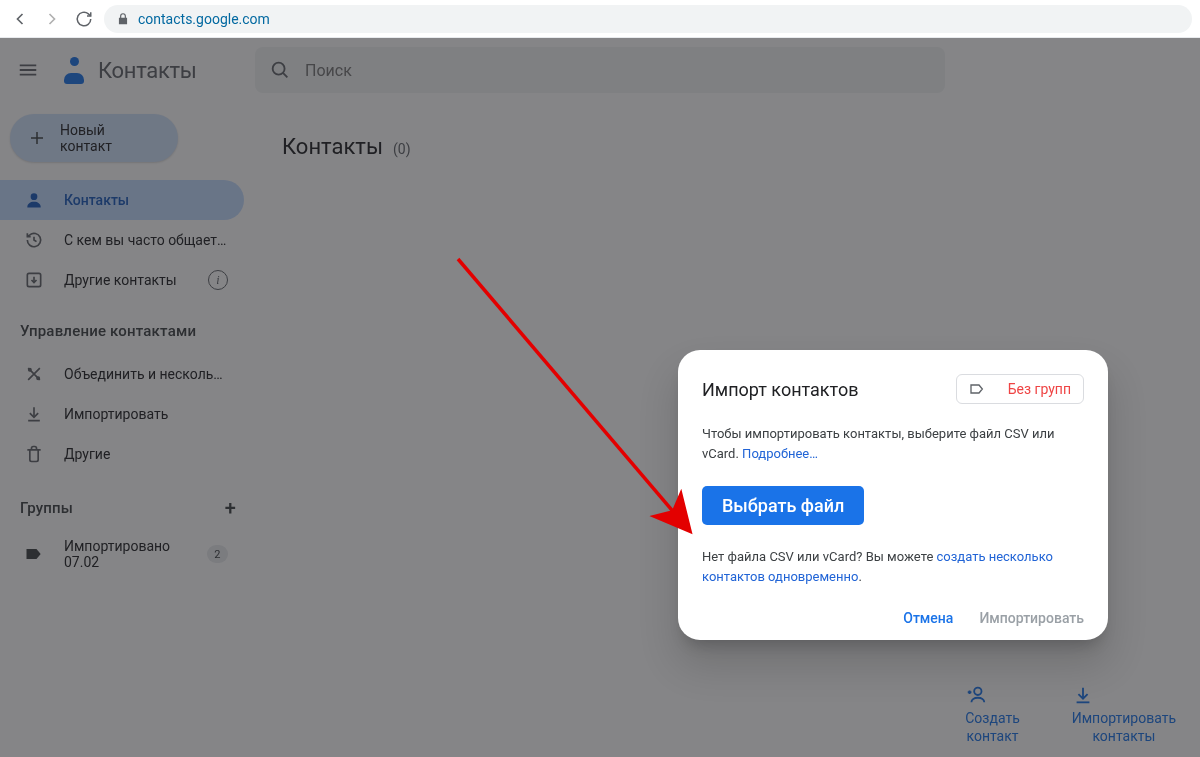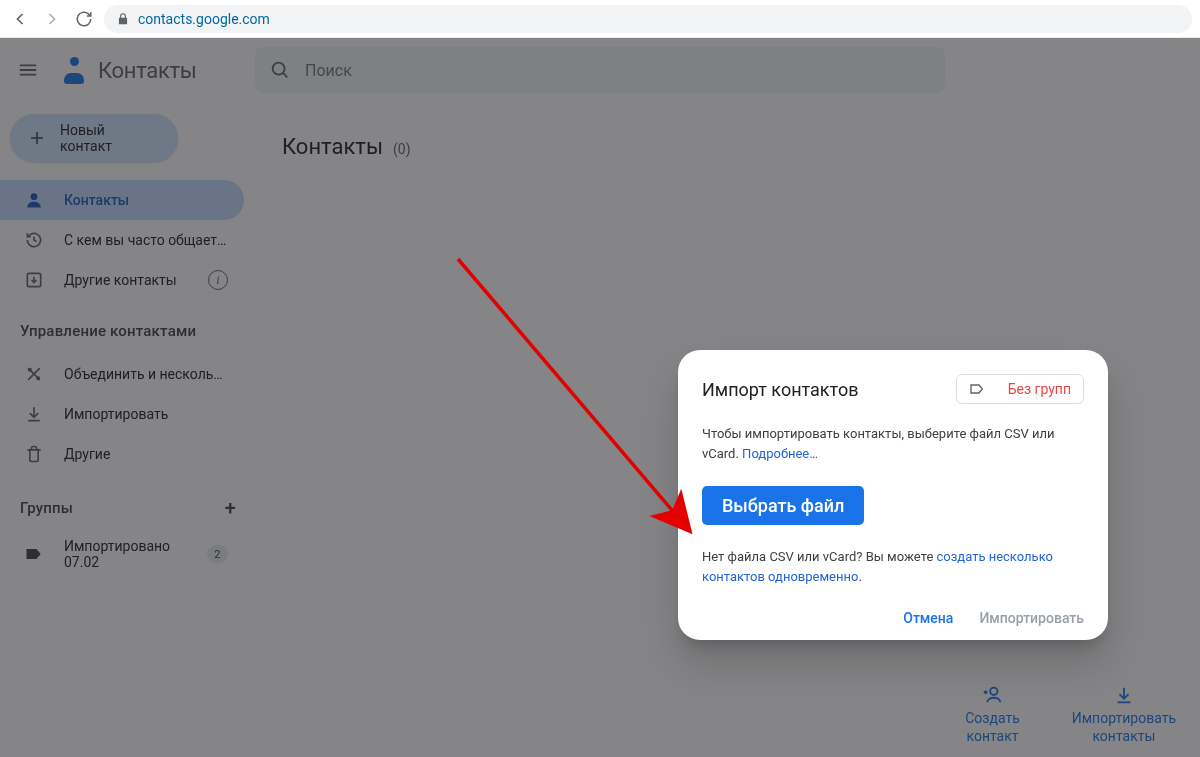--- a/index.html
+++ b/index.html
@@ -46,21 +46,21 @@
   .section-head{padding:22px 16px 14px 20px;color:#3c4043;font-size:15px;font-weight:500;letter-spacing:0.2px;display:flex;align-items:center;justify-content:space-between}
   .section-head .plus{color:#3c4043;font-size:20px;padding-right:6px}
   .group-item{height:40px;display:flex;align-items:center;gap:20px;padding:0 16px 0 24px;margin-right:14px;font-size:14px}
   .group-item .count{margin-left:auto;background:#e8eaed;border-radius:10px;padding:0 8px;height:18px;min-width:18px;display:flex;align-items:center;justify-content:center;font-size:11px;color:#3c4043}
   
   .main{flex:1;padding:32px 24px}
   .page-title{font-size:22px;color:#202124;font-weight:400;display:flex;align-items:baseline;gap:10px}
   .page-title small{font-size:14px;color:#5f6368}
   
   .bottom-actions{position:absolute;bottom:12px;right:24px;display:flex;gap:52px}
-  .ba{display:flex;flex-direction:column;align-items:center;gap:4px;color:var(--google-blue);font-size:14px;text-align:center;line-height:1.25}
+  .ba{display:flex;flex-direction:column;gap:4px;color:var(--google-blue);font-size:14px;text-align:center;line-height:1.25}
   
   .scrim{position:absolute;inset:0;background:var(--scrim)}
   .dialog{position:absolute;left:678px;top:312px;width:430px;background:#fff;border-radius:22px;box-shadow:0 11px 15px -7px rgba(0,0,0,.2),0 24px 38px 3px rgba(0,0,0,.14);padding:24px 24px 14px 24px}
   .dlg-head{display:flex;align-items:center;justify-content:space-between;gap:12px;margin-bottom:20px}
   .dlg-title{font-size:18px;color:#202124}
   .chip{border:1px solid var(--border);border-radius:6px;display:flex;align-items:center;gap:23px;padding:6px 12px;font-size:14px;color:#ef4444}
   .dlg-body{font-size:13px;color:#3c4043;line-height:1.55}
   .dlg-body a{color:var(--link-blue);text-decoration:none}
   .primary-btn{margin-top:22px;margin-bottom:22px;background:var(--google-blue);color:#fff;border:none;border-radius:5px;padding:9px 20px;font-size:18px;font-weight:500}
   .dlg-actions{display:flex;justify-content:flex-end;gap:26px;margin-top:22px;font-size:14px;font-weight:500}

